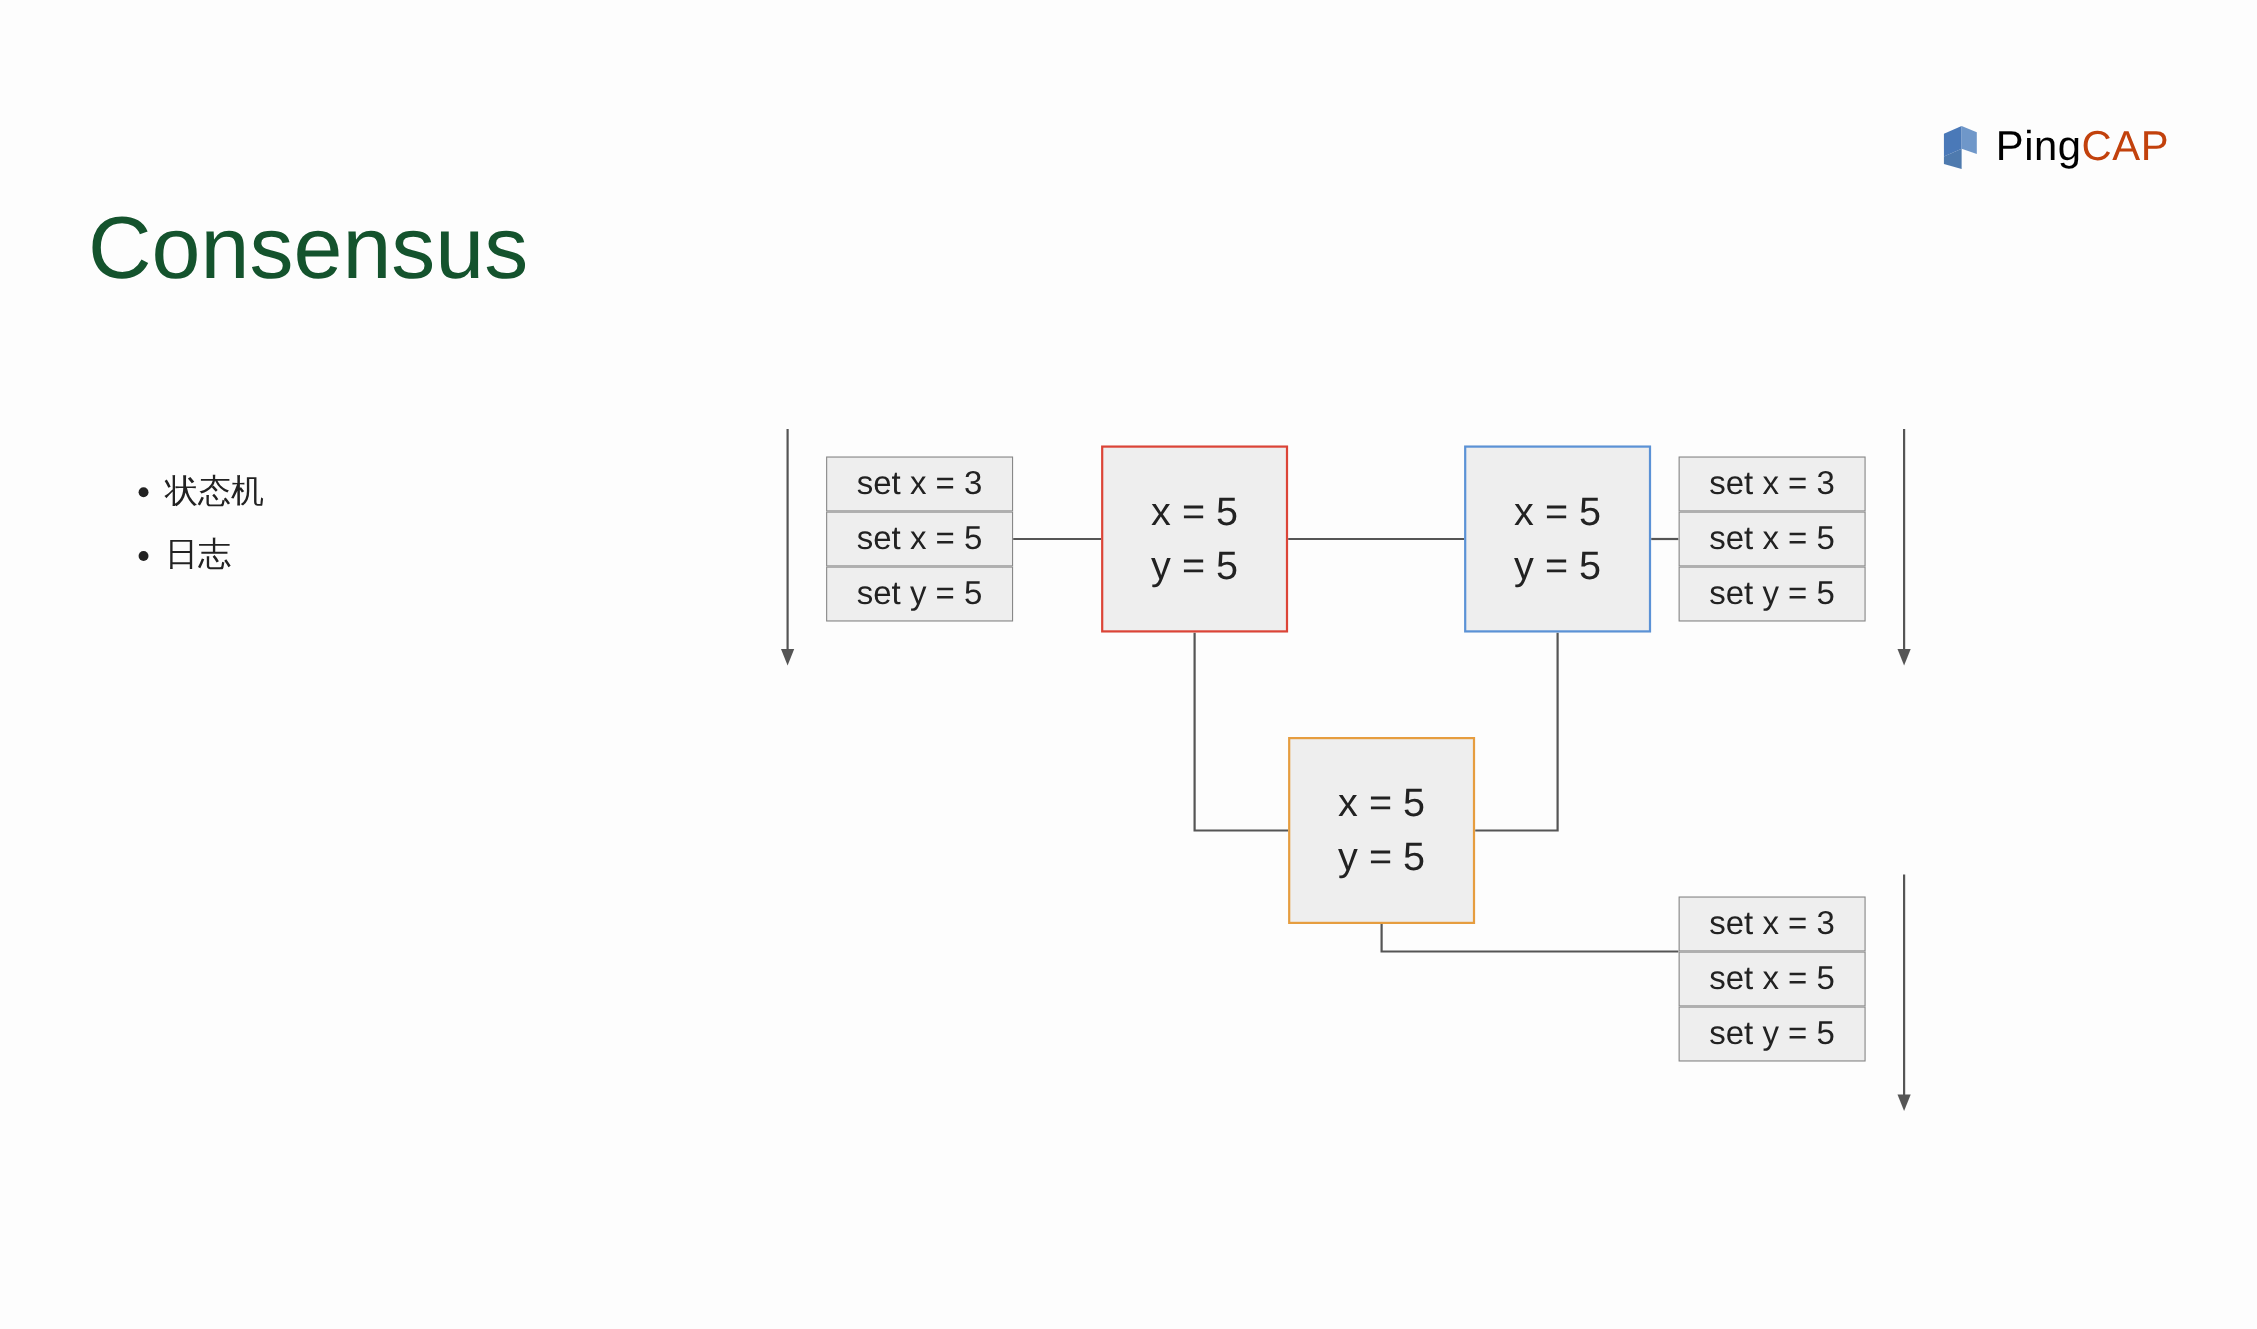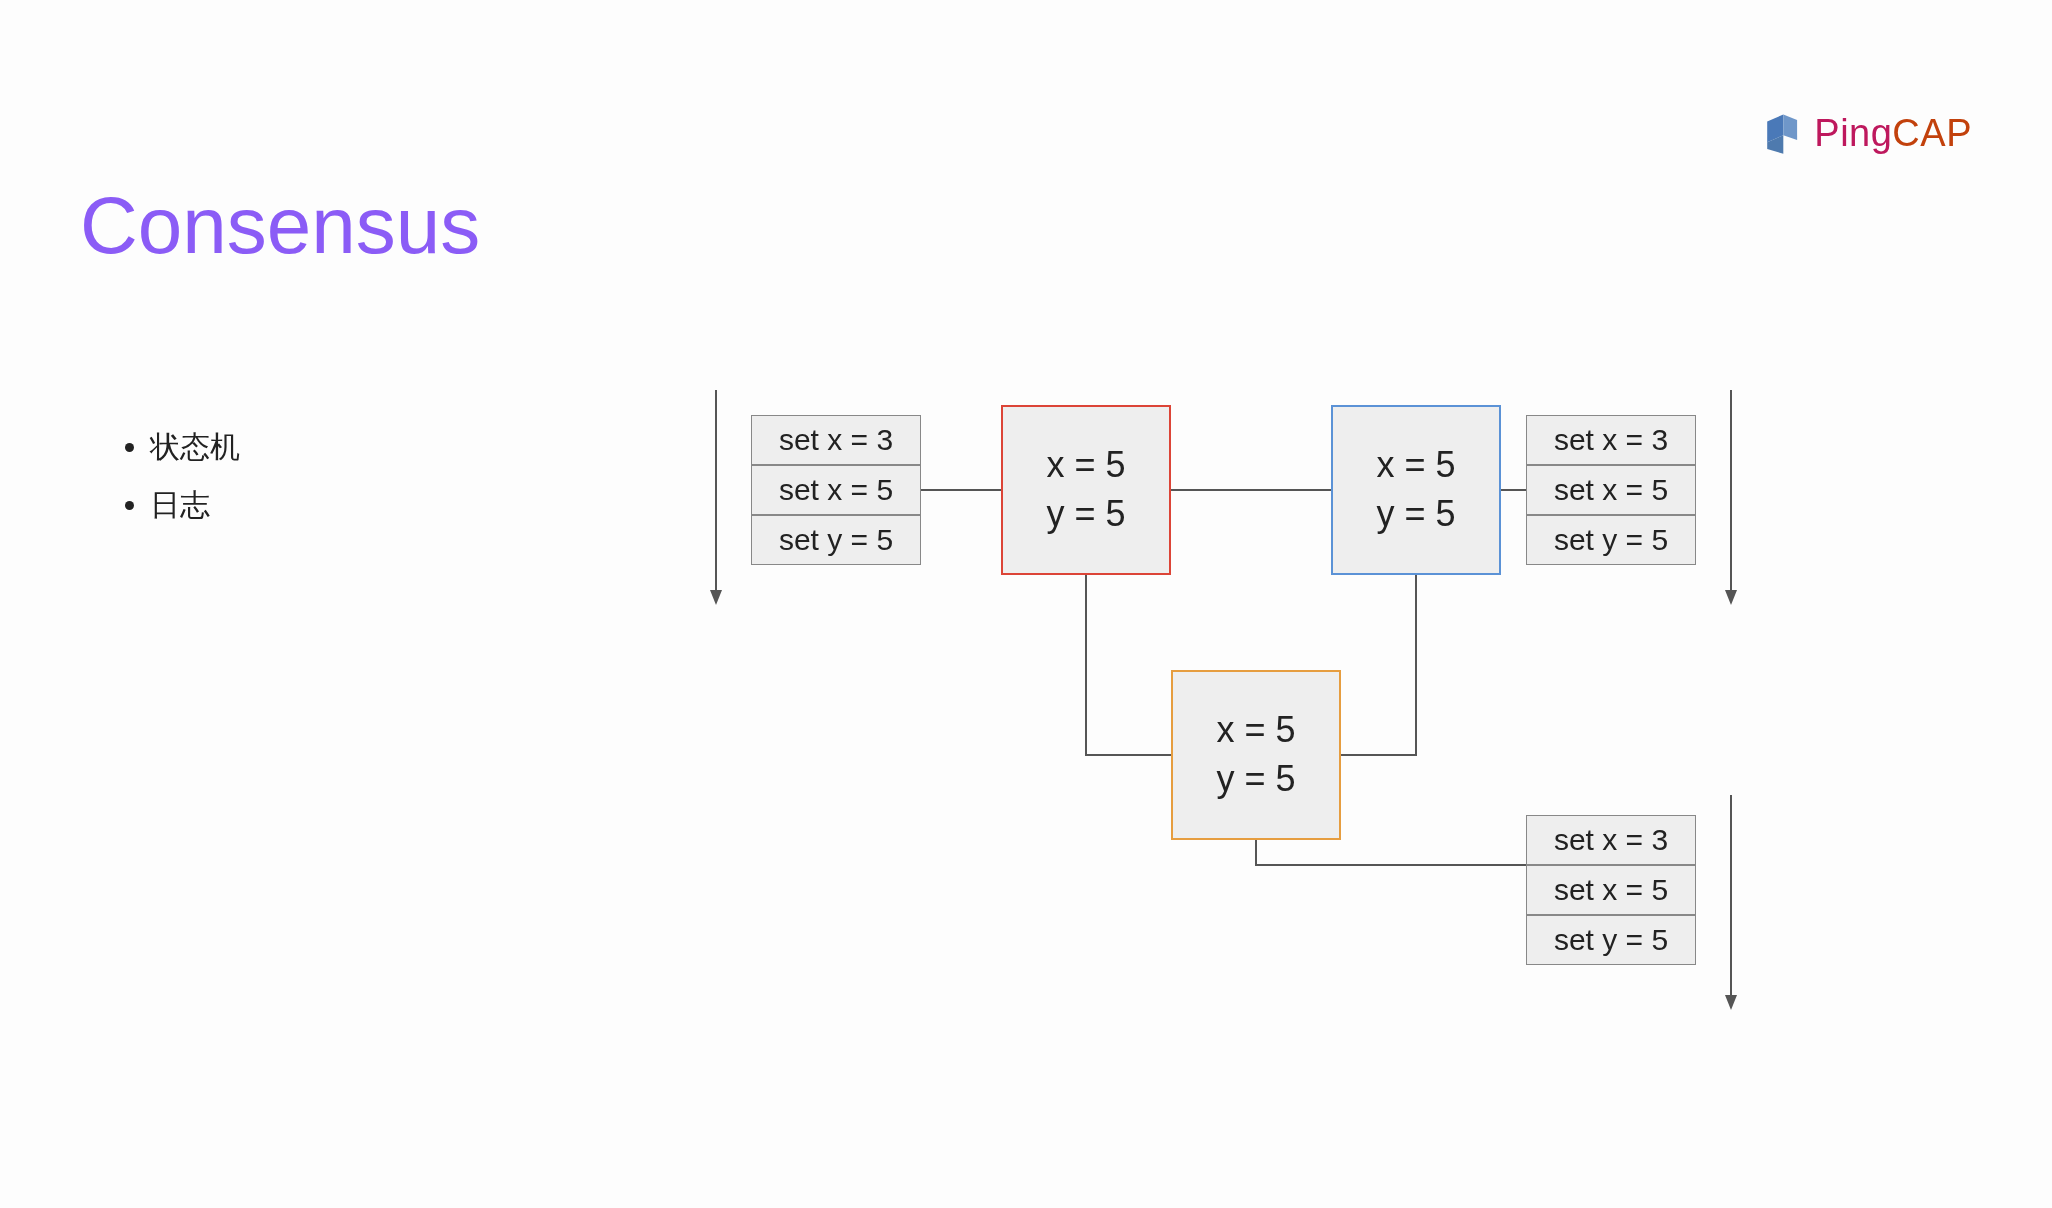--- a/index.html
+++ b/index.html
@@ -24,31 +24,31 @@
   }
   .logo svg {
     width: 46px;
     height: 46px;
     margin-right: 10px;
   }
   .logo-text {
     font-size: 38px;
     letter-spacing: 0.5px;
   }
-  .logo-text .ping { color: #be185d; }
+  .logo-text .ping { color: #000000; }
   .logo-text .cap  { color: #c2410c; font-weight: 400; }
 
   
   .title {
     position: absolute;
     left: 80px;
     top: 180px;
     font-size: 80px;
     font-weight: 400;
-    color: #8b5cf6;
+    color: #14532d;
   }
 
   
   .bullets {
     position: absolute;
     left: 110px;
     top: 390px;
     font-size: 30px;
     line-height: 1.8;
   }

